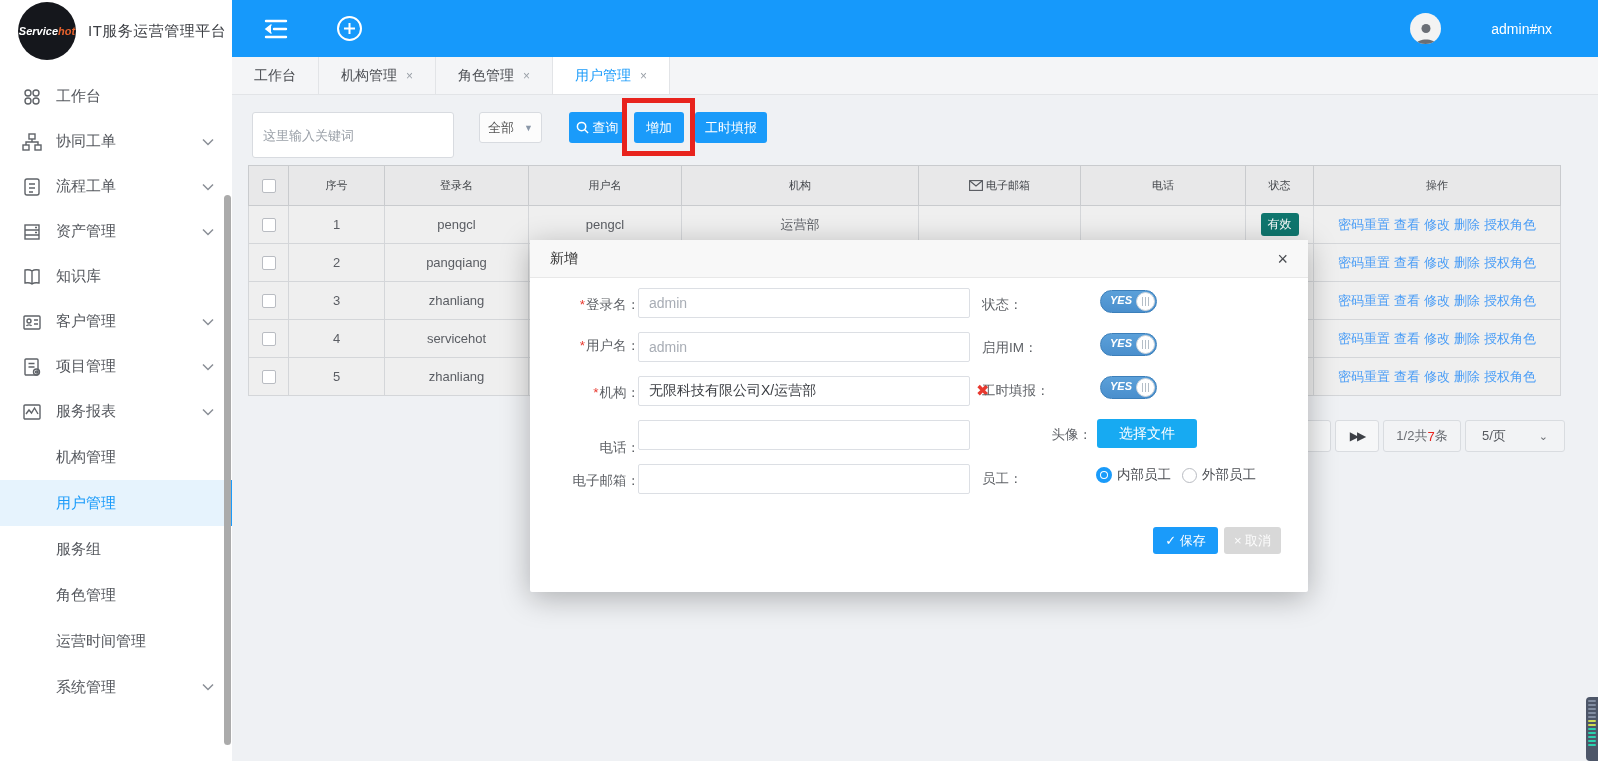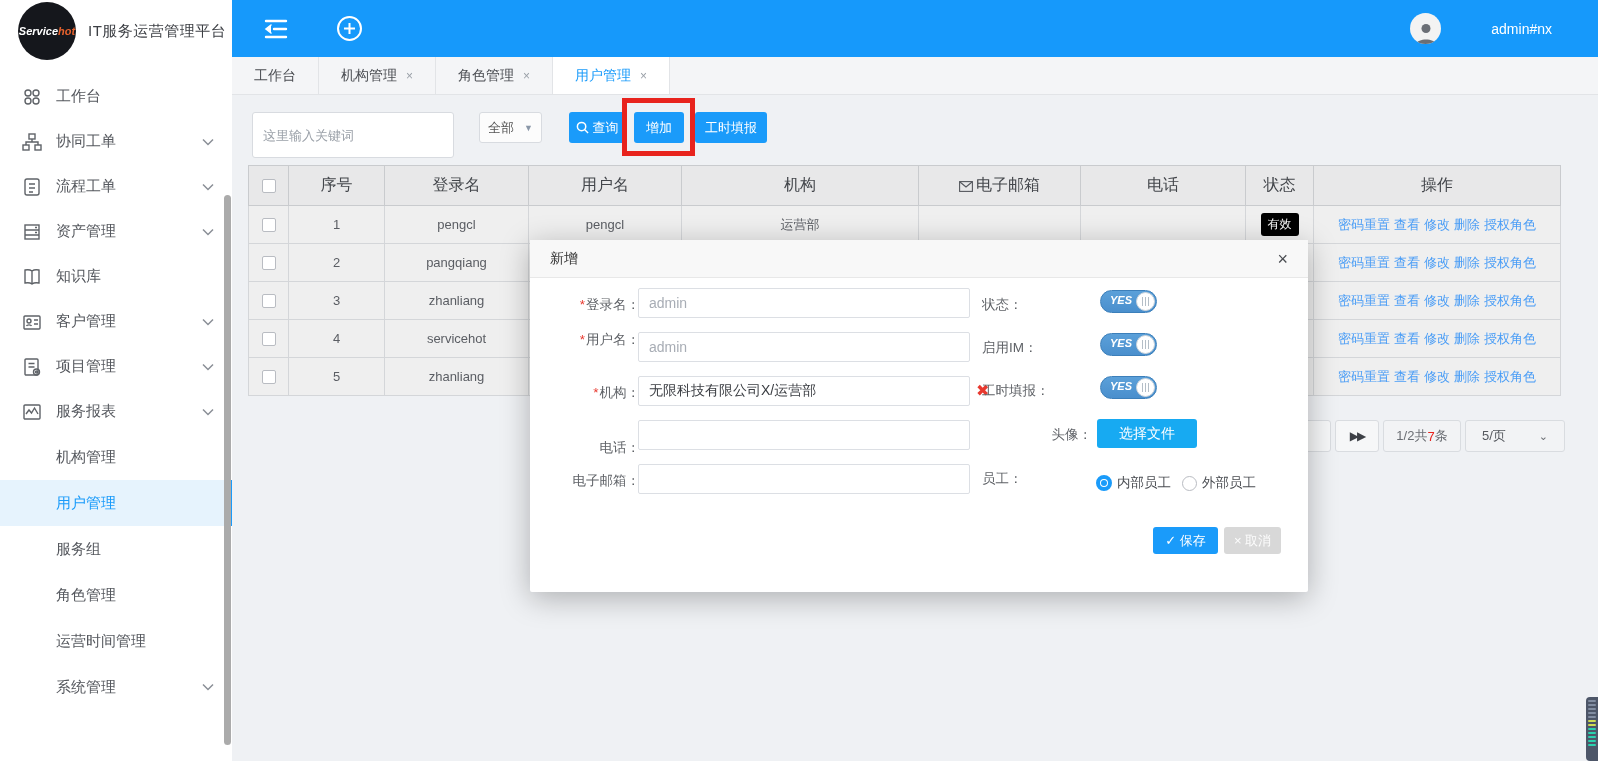--- a/index.html
+++ b/index.html
@@ -60,27 +60,27 @@
     justify-content:center; cursor:pointer; font-family:inherit; }
   .btn-query { left:337px; width:56px; gap:4px; }
   .btn-add { left:402px; width:50px; }
   .btn-batch { left:463px; width:72px; }
   .red-annotation { position:absolute; left:390px; top:3px; width:73px; height:58px;
     border:5px solid #e8231d; z-index:6; pointer-events:none; }
 
   
   table.grid { position:absolute; left:16px; top:70px; width:1312px;
     border-collapse:collapse; table-layout:fixed; }
-  table.grid th { background:#e8e8e9; height:40px; font-size:16px; font-weight:normal;
+  table.grid th { background:#e8e8e9; height:40px; font-size:11px; font-weight:normal;
     color:#43464b; border:1px solid #c9cbce; }
   table.grid td { background:#efefef; height:38px; font-size:13px; color:#5a5d63;
     border:1px solid #d4d6d9; text-align:center; }
   .cb { display:inline-block; width:14px; height:14px; border:1px solid #b9bcc2;
     border-radius:2px; background:#fff; vertical-align:middle; }
-  .badge-ok { display:inline-block; background:#000000; color:#fff; font-size:12px;
+  .badge-ok { display:inline-block; background:#0f766e; color:#fff; font-size:12px;
     padding:3px 7px; border-radius:3px; }
   .op-link { color:#4a9df6; cursor:pointer; margin:16px 2px; white-space:nowrap; }
   .env-icon { vertical-align:-2px; margin-right:3px; }
 
   
   .pg-btn { position:absolute; top:325px; height:32px; background:#f6f7f8;
     border:1px solid #d9dce0; border-radius:3px; color:#3d4046; display:flex;
     align-items:center; justify-content:center; font-size:12px; cursor:pointer; }
   .pg-prevpart { left:1041px; width:58px; }
   .pg-last { left:1103px; width:44px; letter-spacing:-2px; }
@@ -436,21 +436,21 @@
 
 <div class="modal">
   <div class="modal-head">
     <span>新增</span>
     <span class="modal-close">×</span>
   </div>
 
   <div class="f-label" style="left:24px; top:56px"><span class="req">*</span><span>登录名：</span></div>
   <input class="f-input" style="top: 48px;" placeholder="admin">
 
-  <div class="f-label" style="left:24px; top:91px"><span class="req">*</span><span>用户名：</span></div>
+  <div class="f-label" style="left:24px; top:97px"><span class="req">*</span><span>用户名：</span></div>
   <input class="f-input" style="top: 92px;" placeholder="admin">
 
   <div class="f-label" style="left:24px; top:144px"><span class="req">*</span><span>机构：</span></div>
   <input class="f-input" style="top: 136px;" value="无限科技有限公司X/运营部">
   <span class="clear-x" style="top:141px">✖</span>
 
   <div class="f-label" style="left:24px; top:199px"><span>电话：</span></div>
   <input class="f-input" style="top: 180px;">
 
   <div class="f-label" style="left:24px; top:232px"><span>电子邮箱：</span></div>
@@ -477,21 +477,21 @@
     <span class="yes">YES</span>
     <span class="knob">
         <span class="ridges"></span>
       </span>
   </div>
 
   <div class="f-label" style="left:452px; top:186px; width:110px; text-align:right"><span>头像：</span></div>
   <button class="file-btn" style="top:179px">选择文件</button>
 
   <div class="f-label" style="left:452px; top:230px; width:110px; text-align:left"><span>员工：</span></div>
-  <div class="radio-row" style="top:234px">
+  <div class="radio-row" style="top:226px">
     <span class="radio sel"></span>
     <span>内部员工</span>
     <span class="radio" style="margin-left:6px"></span>
     <span>外部员工</span>
   </div>
 
   <button class="m-save"><span>✓</span> <span>保存</span></button>
   <button class="m-cancel"><span>×</span> <span>取消</span></button>
 </div>
 

